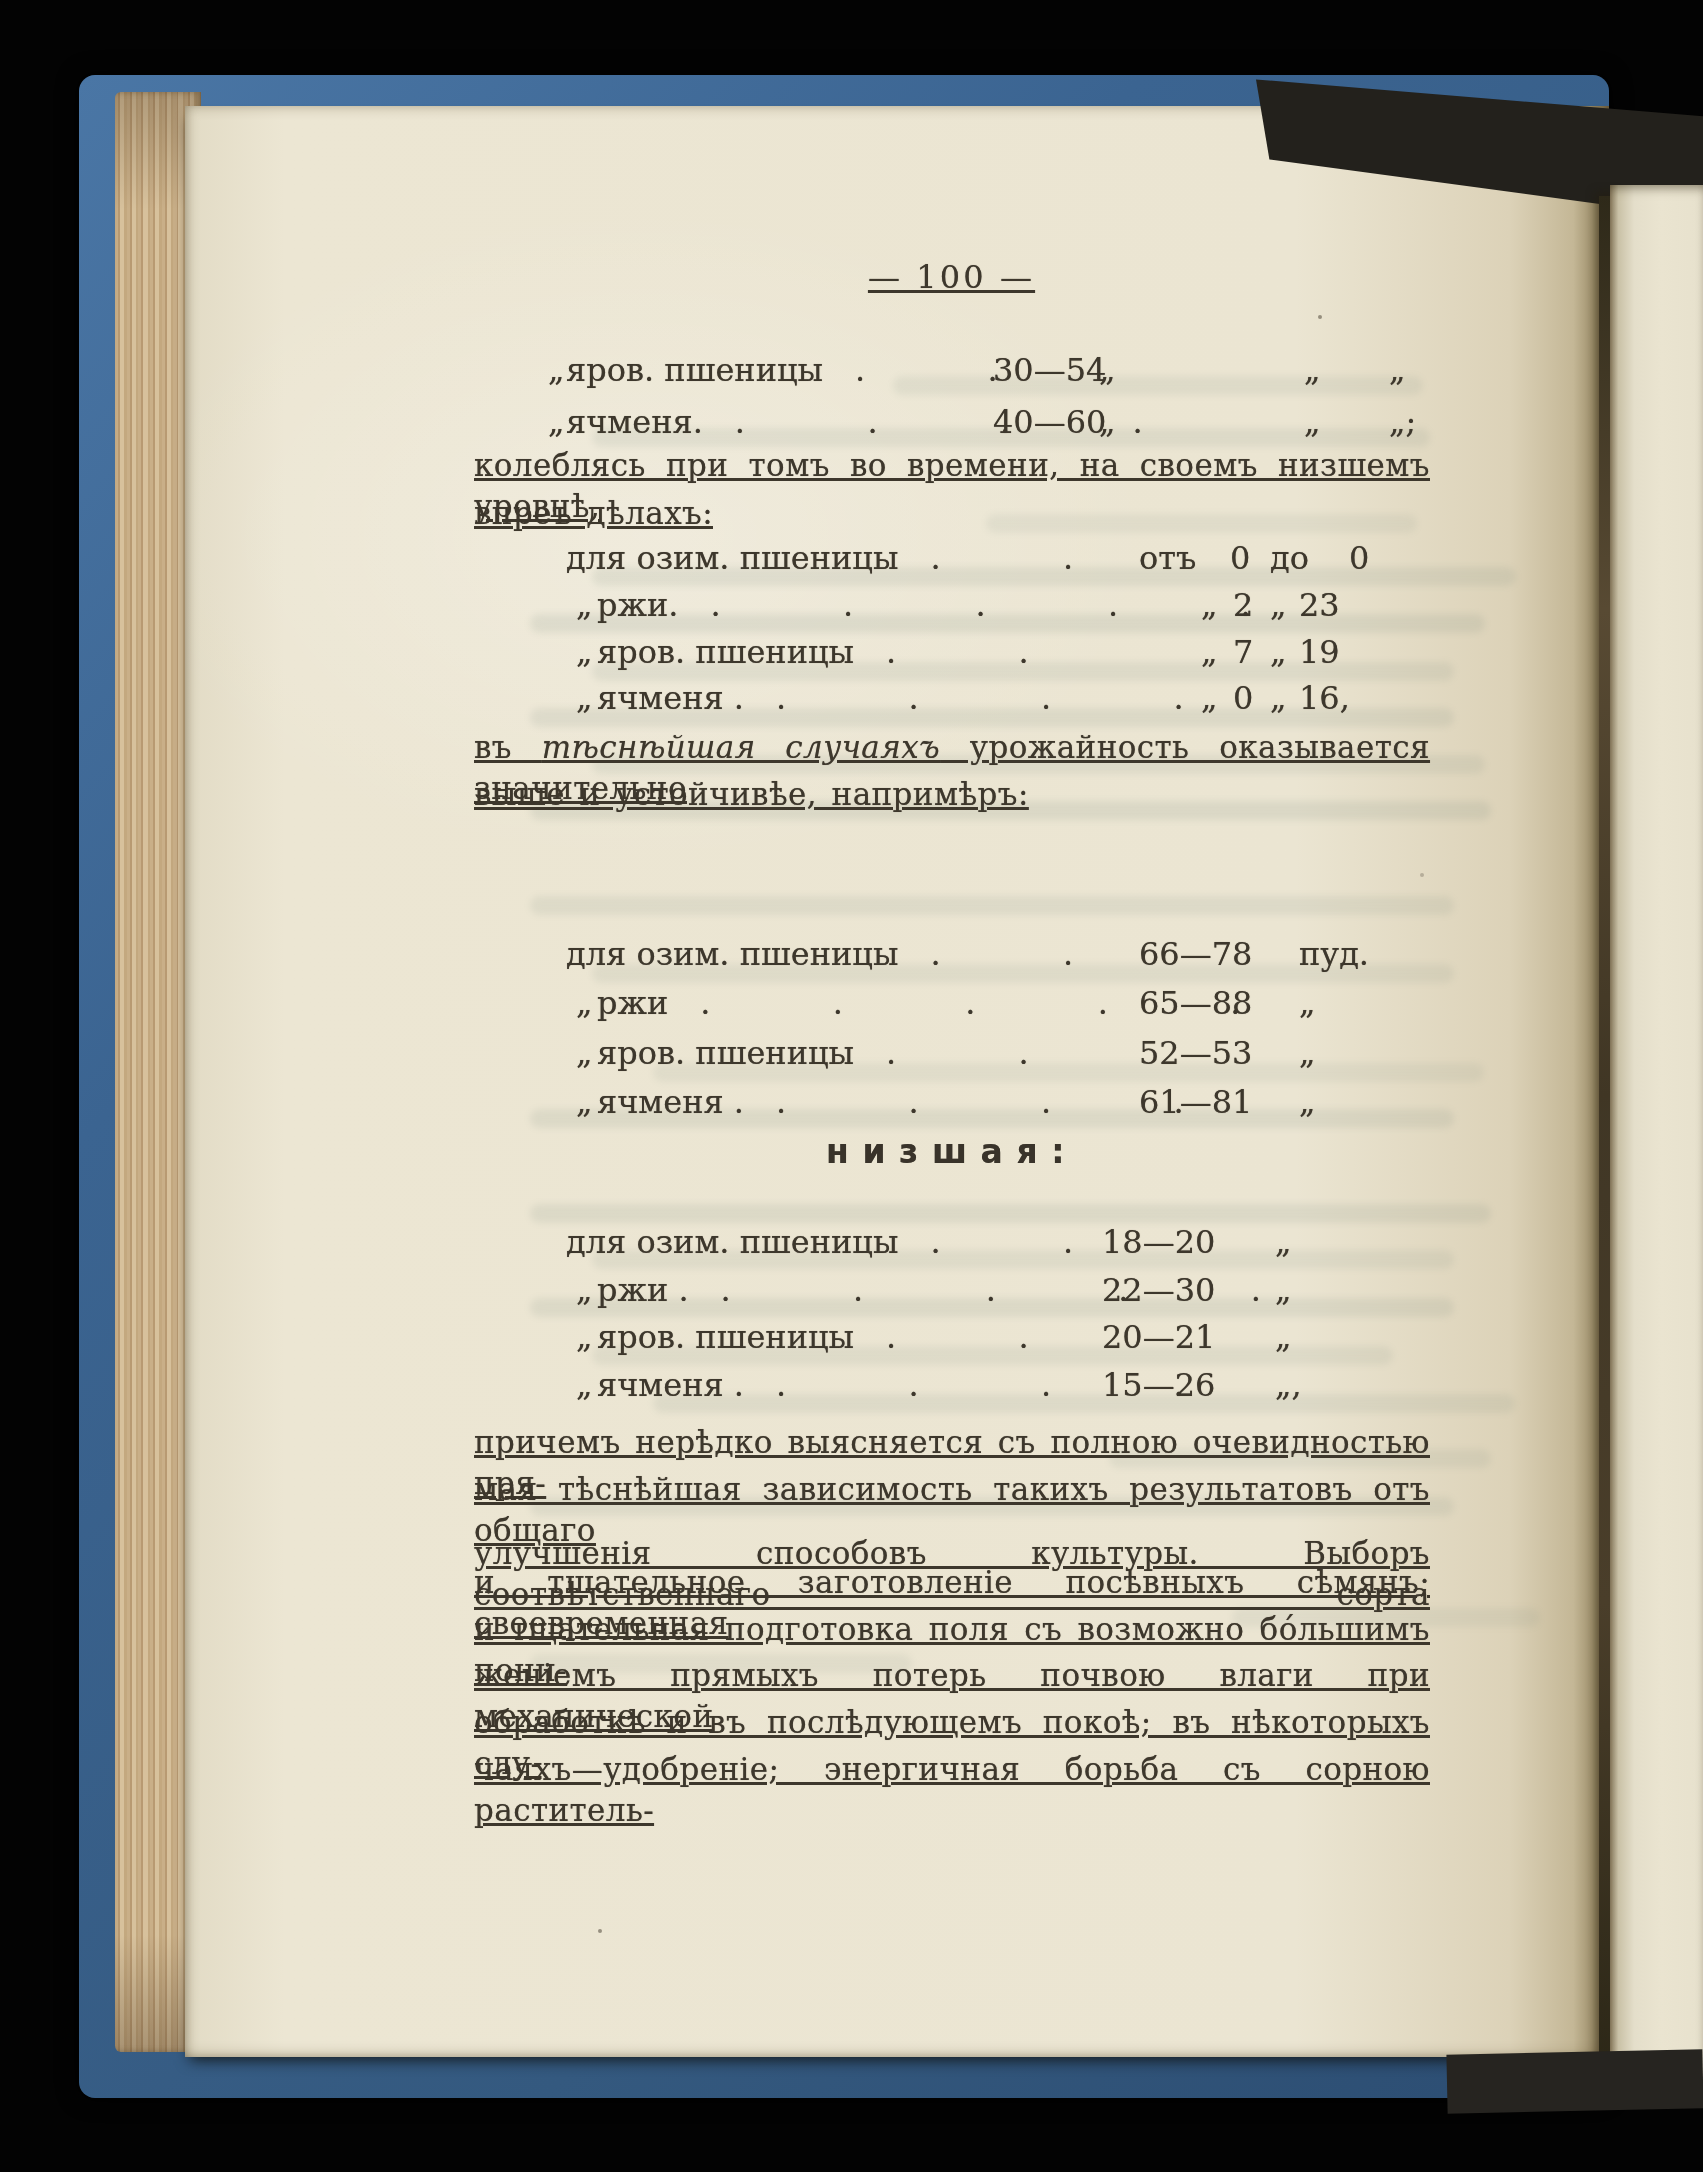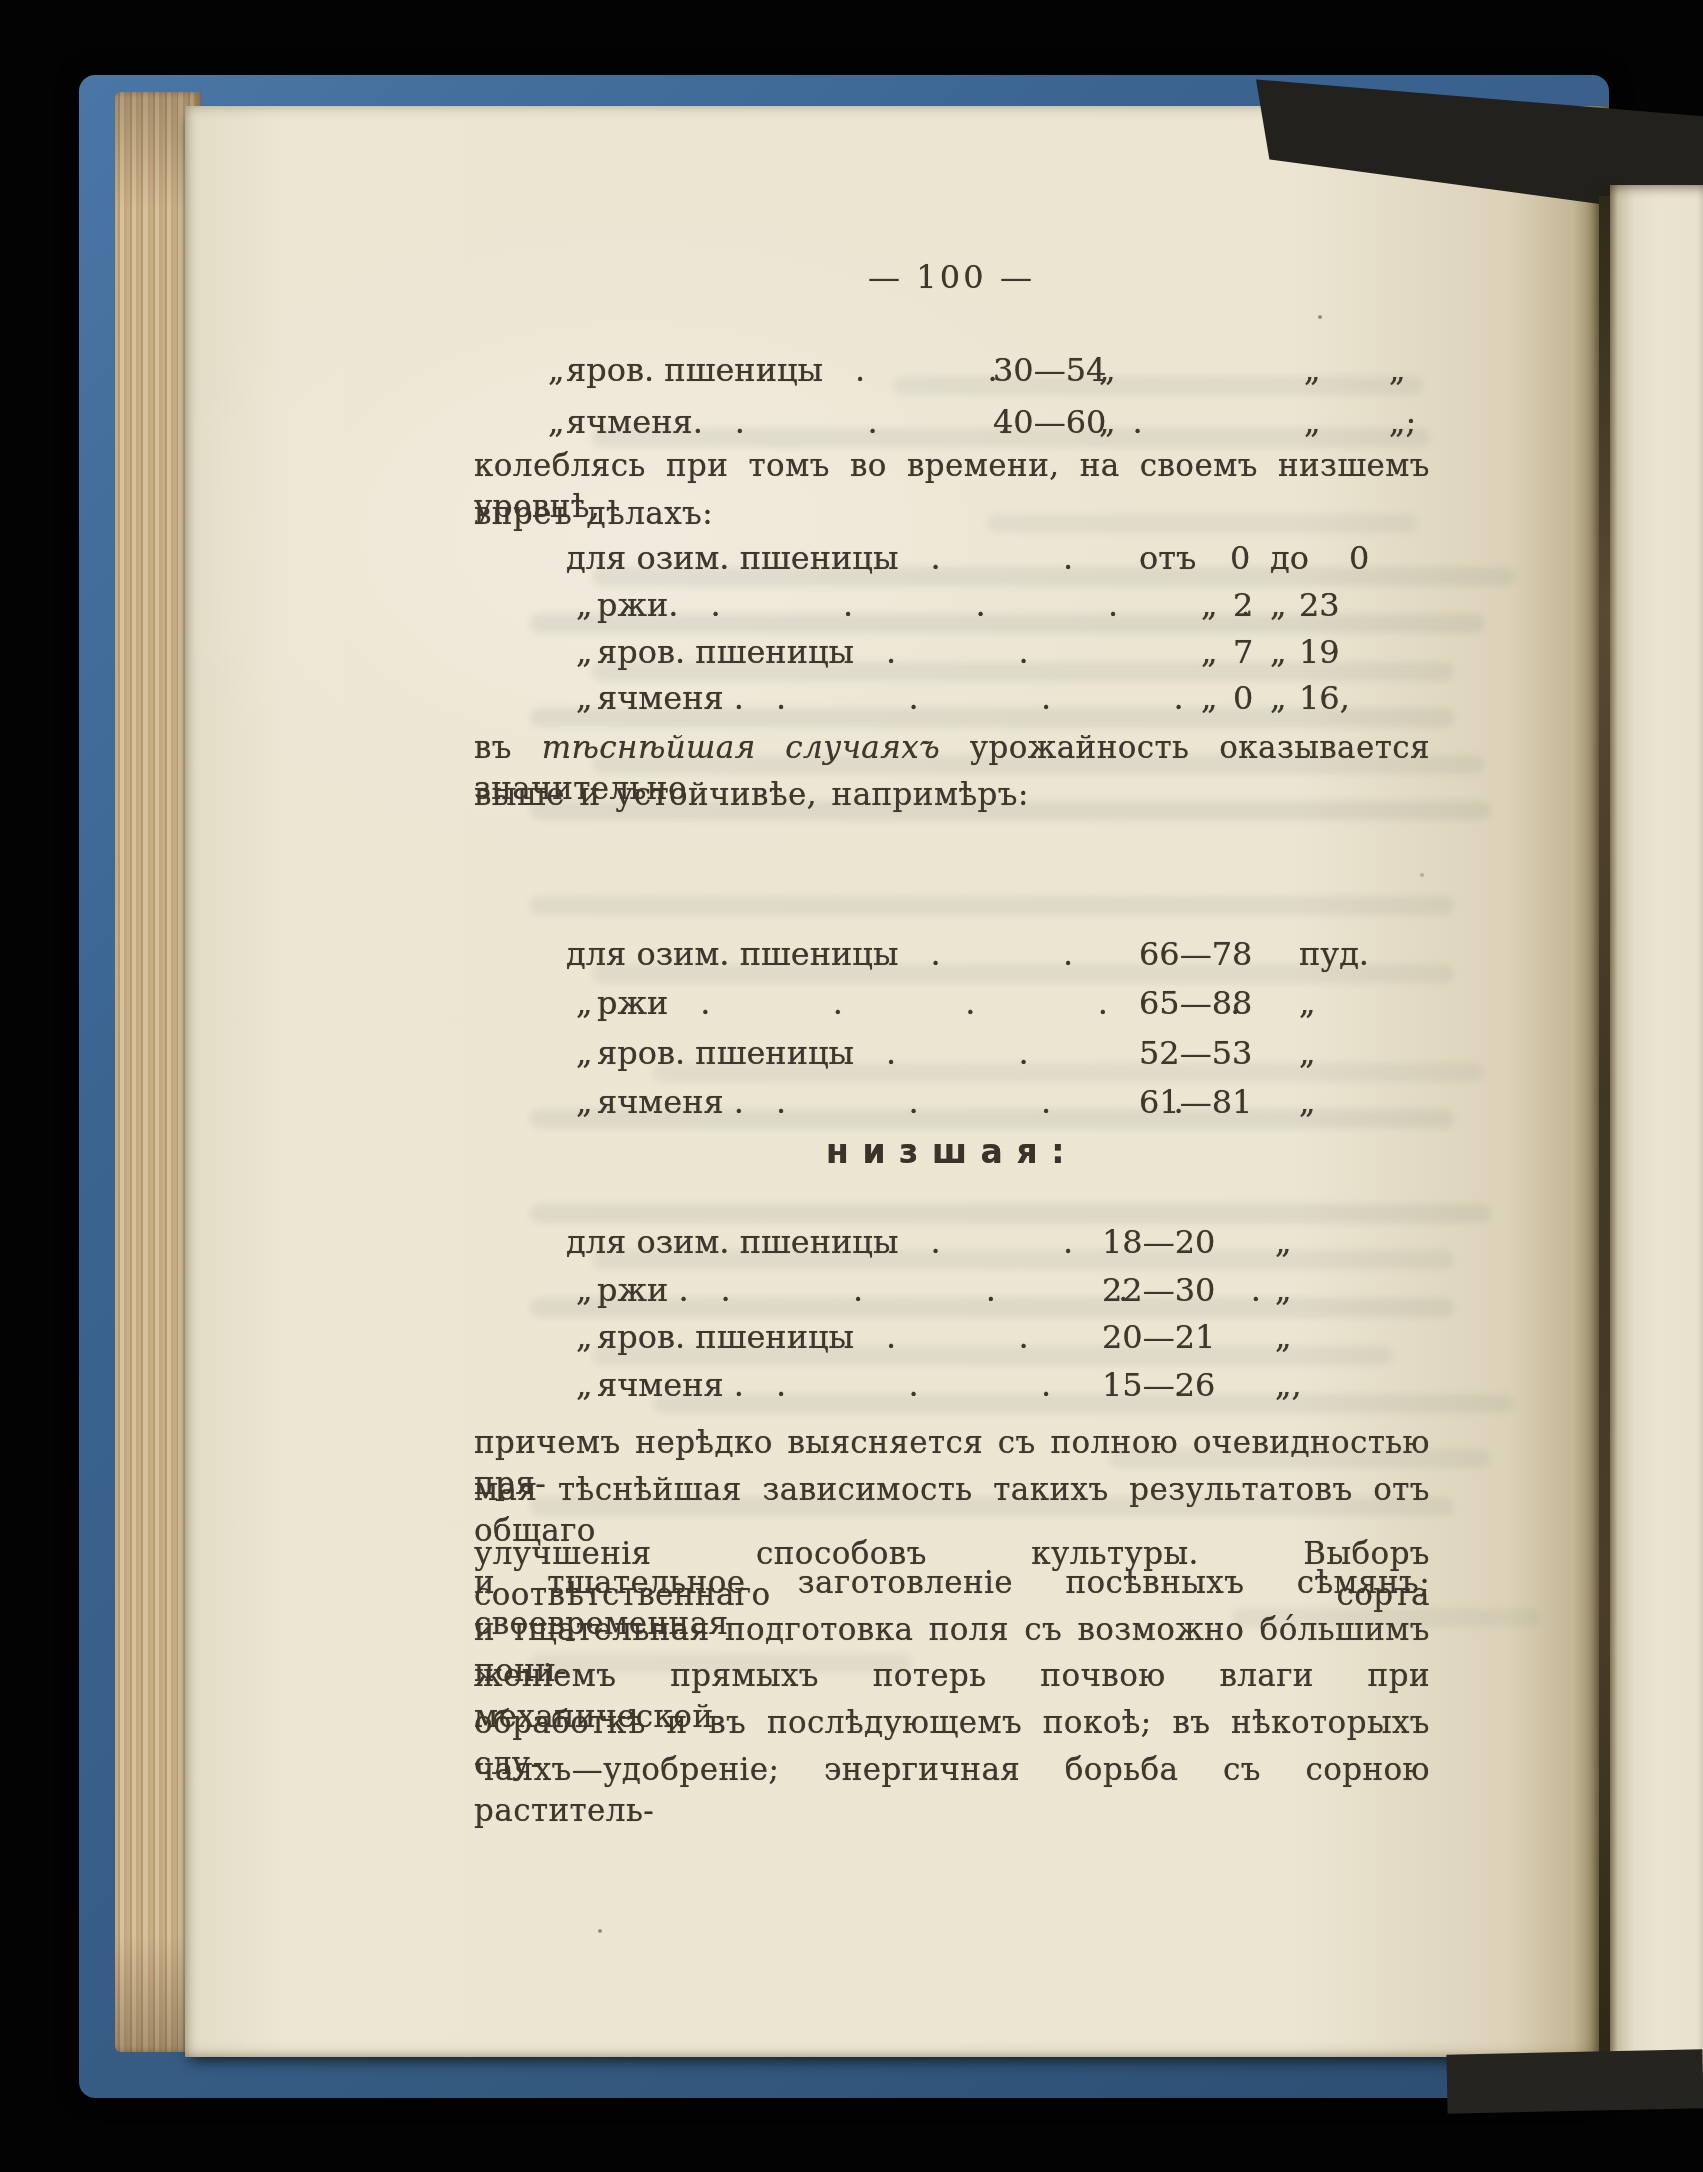--- a/index.html
+++ b/index.html
@@ -28,21 +28,21 @@
                     0 8.6px 13.6px -5px rgba(10,8,2,.75);}
   .gutter{position:absolute;left:1599px;top:196px;width:13.6px;height:1875px;
          background:linear-gradient(180deg,#2e2919 0%,#584a33 22%,#403624 48%,#57493218 49%,#4a3e2a 75%,#2c2717 100%),#3e3524;
          box-shadow:0 0 10px 3.1px rgba(35,28,12,.5);}
   .page-right{position:absolute;left:1610px;top:185px;width:93px;height:1896px;
          background:linear-gradient(90deg,#8d7f62 0%,#c9c1a6 9%,#e4decA 26%,#eae4d0 55%,#e7e1cd 100%);
          box-shadow:inset 0 8.6px 11px -6.2px rgba(50,40,18,.55), inset 0 -10px 12.3px -7.4px rgba(50,40,18,.6);}
   .bottom-edge-dark{position:absolute;left:1447px;top:2052px;width:256px;height:59px;background:#262420;
          transform:rotate(-1.2deg);}
   
-  .ink{color:#3d372c;text-shadow:0 0 0.7px rgba(61,55,44,.65);}
+  .ink{color:#3d372c;text-shadow:0 0 0.7px rgba(61,55,44,.65);text-decoration:underline;}
   .pagenum{position:absolute;left:289px;top:152px;width:955px;text-align:center;
            font-size:32px;letter-spacing:3.1px;}
   .pline{position:absolute;left:289px;width:956px;font-size:31px;line-height:41px;
          letter-spacing:0.4px;word-spacing:4.3px;white-space:nowrap;}
   .jline{white-space:normal;text-align:justify;text-align-last:justify;}
   .trow{position:absolute;left:289px;width:956px;height:43px;font-size:32px;line-height:38px;}
   .trow .c{position:absolute;top:0;white-space:pre;}
   .dots{letter-spacing:34px;margin-left:32px;}
   .heading{position:absolute;left:289px;width:956px;text-align:center;
            font-family:"DejaVu Sans", sans-serif;font-weight:bold;font-size:33px;

